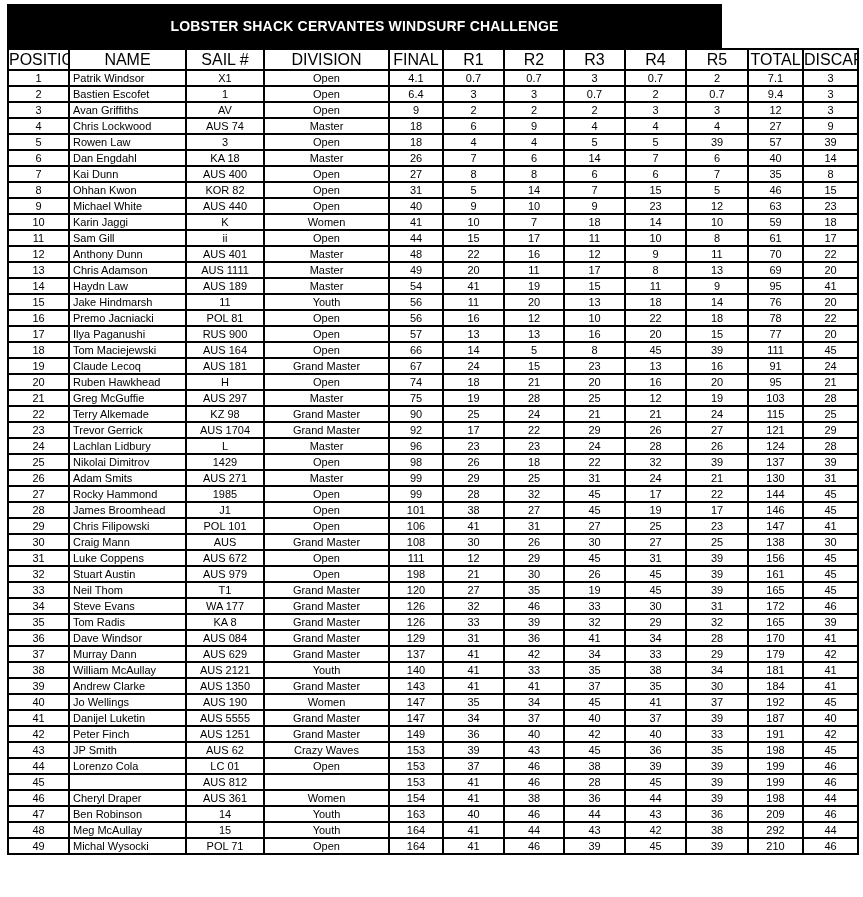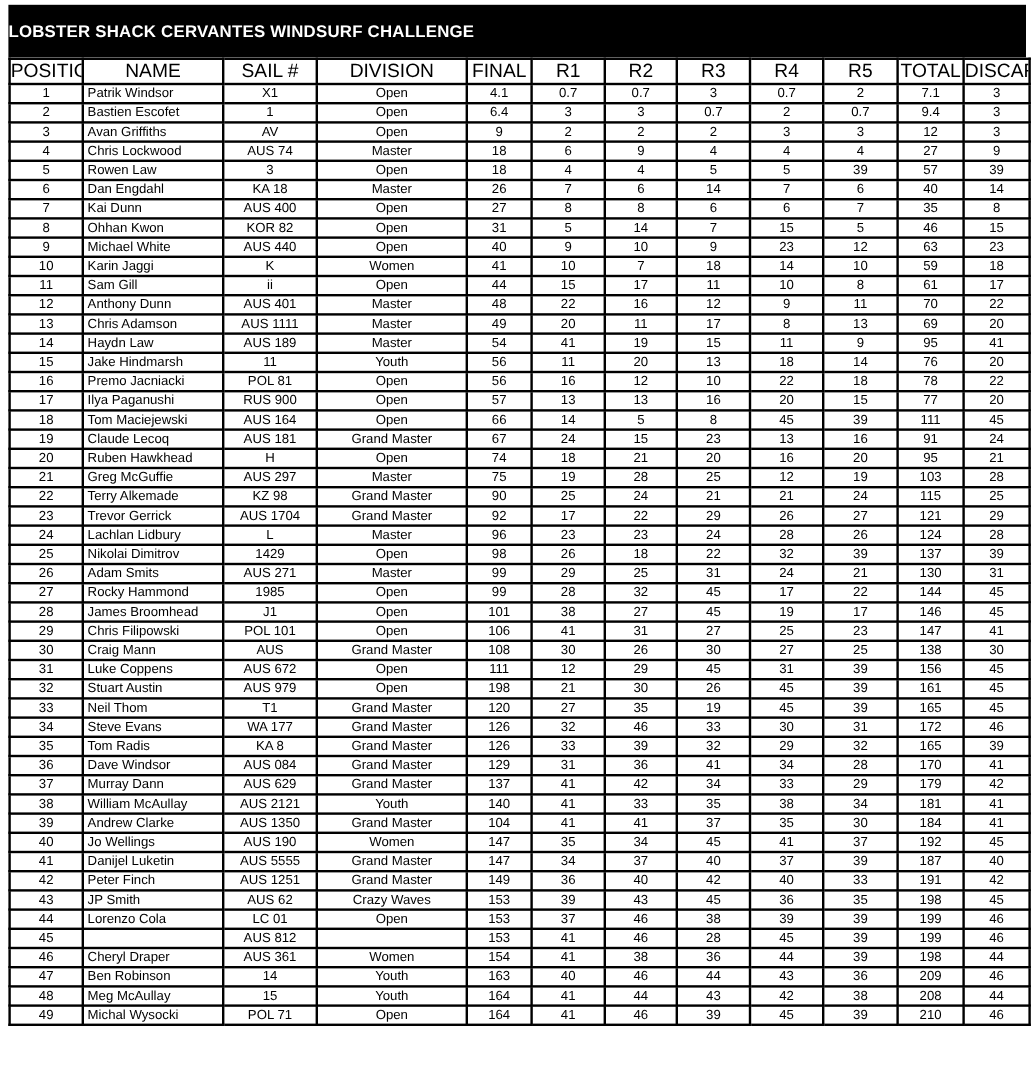--- a/index.html
+++ b/index.html
@@ -12,22 +12,22 @@
   html,body{margin:0;padding:0;background:#ffffff;}
   body{
     width:863px;height:897px;overflow:hidden;
     font-family:"Liberation Sans", sans-serif;
     color:var(--cell-text);
   }
   .sheet{margin:4px 0 0 7px;width:850px;}
   .banner{
     background:var(--banner-bg);
     color:var(--banner-text);
-    width:848px;height:44px;
-    display:flex;flex-direction:column;justify-content:center;align-items:flex-start;
+    width:715px;height:44px;
+    display:flex;flex-direction:column;justify-content:center;align-items:center;
     box-sizing:border-box;
   }
   .banner-line{
     font-weight:bold;font-size:14px;line-height:20px;
     white-space:pre;letter-spacing:0.2px;
   }
   table.results{
     border-collapse:collapse;table-layout:fixed;width:850px;
     background:var(--cell-bg);
   }
@@ -616,21 +616,21 @@
     <td>38</td>
     <td>34</td>
     <td>181</td>
     <td>41</td>
   </tr>
         <tr>
     <td>39</td>
     <td class="left">Andrew Clarke</td>
     <td>AUS 1350</td>
     <td>Grand Master</td>
-    <td>104</td>
+    <td>143</td>
     <td>41</td>
     <td>41</td>
     <td>37</td>
     <td>35</td>
     <td>30</td>
     <td>184</td>
     <td>41</td>
   </tr>
         <tr>
     <td>40</td>
@@ -748,21 +748,21 @@
     <td>48</td>
     <td class="left">Meg McAullay</td>
     <td>15</td>
     <td>Youth</td>
     <td>164</td>
     <td>41</td>
     <td>44</td>
     <td>43</td>
     <td>42</td>
     <td>38</td>
-    <td>208</td>
+    <td>292</td>
     <td>44</td>
   </tr>
         <tr>
     <td>49</td>
     <td class="left">Michal Wysocki</td>
     <td>POL 71</td>
     <td>Open</td>
     <td>164</td>
     <td>41</td>
     <td>46</td>

